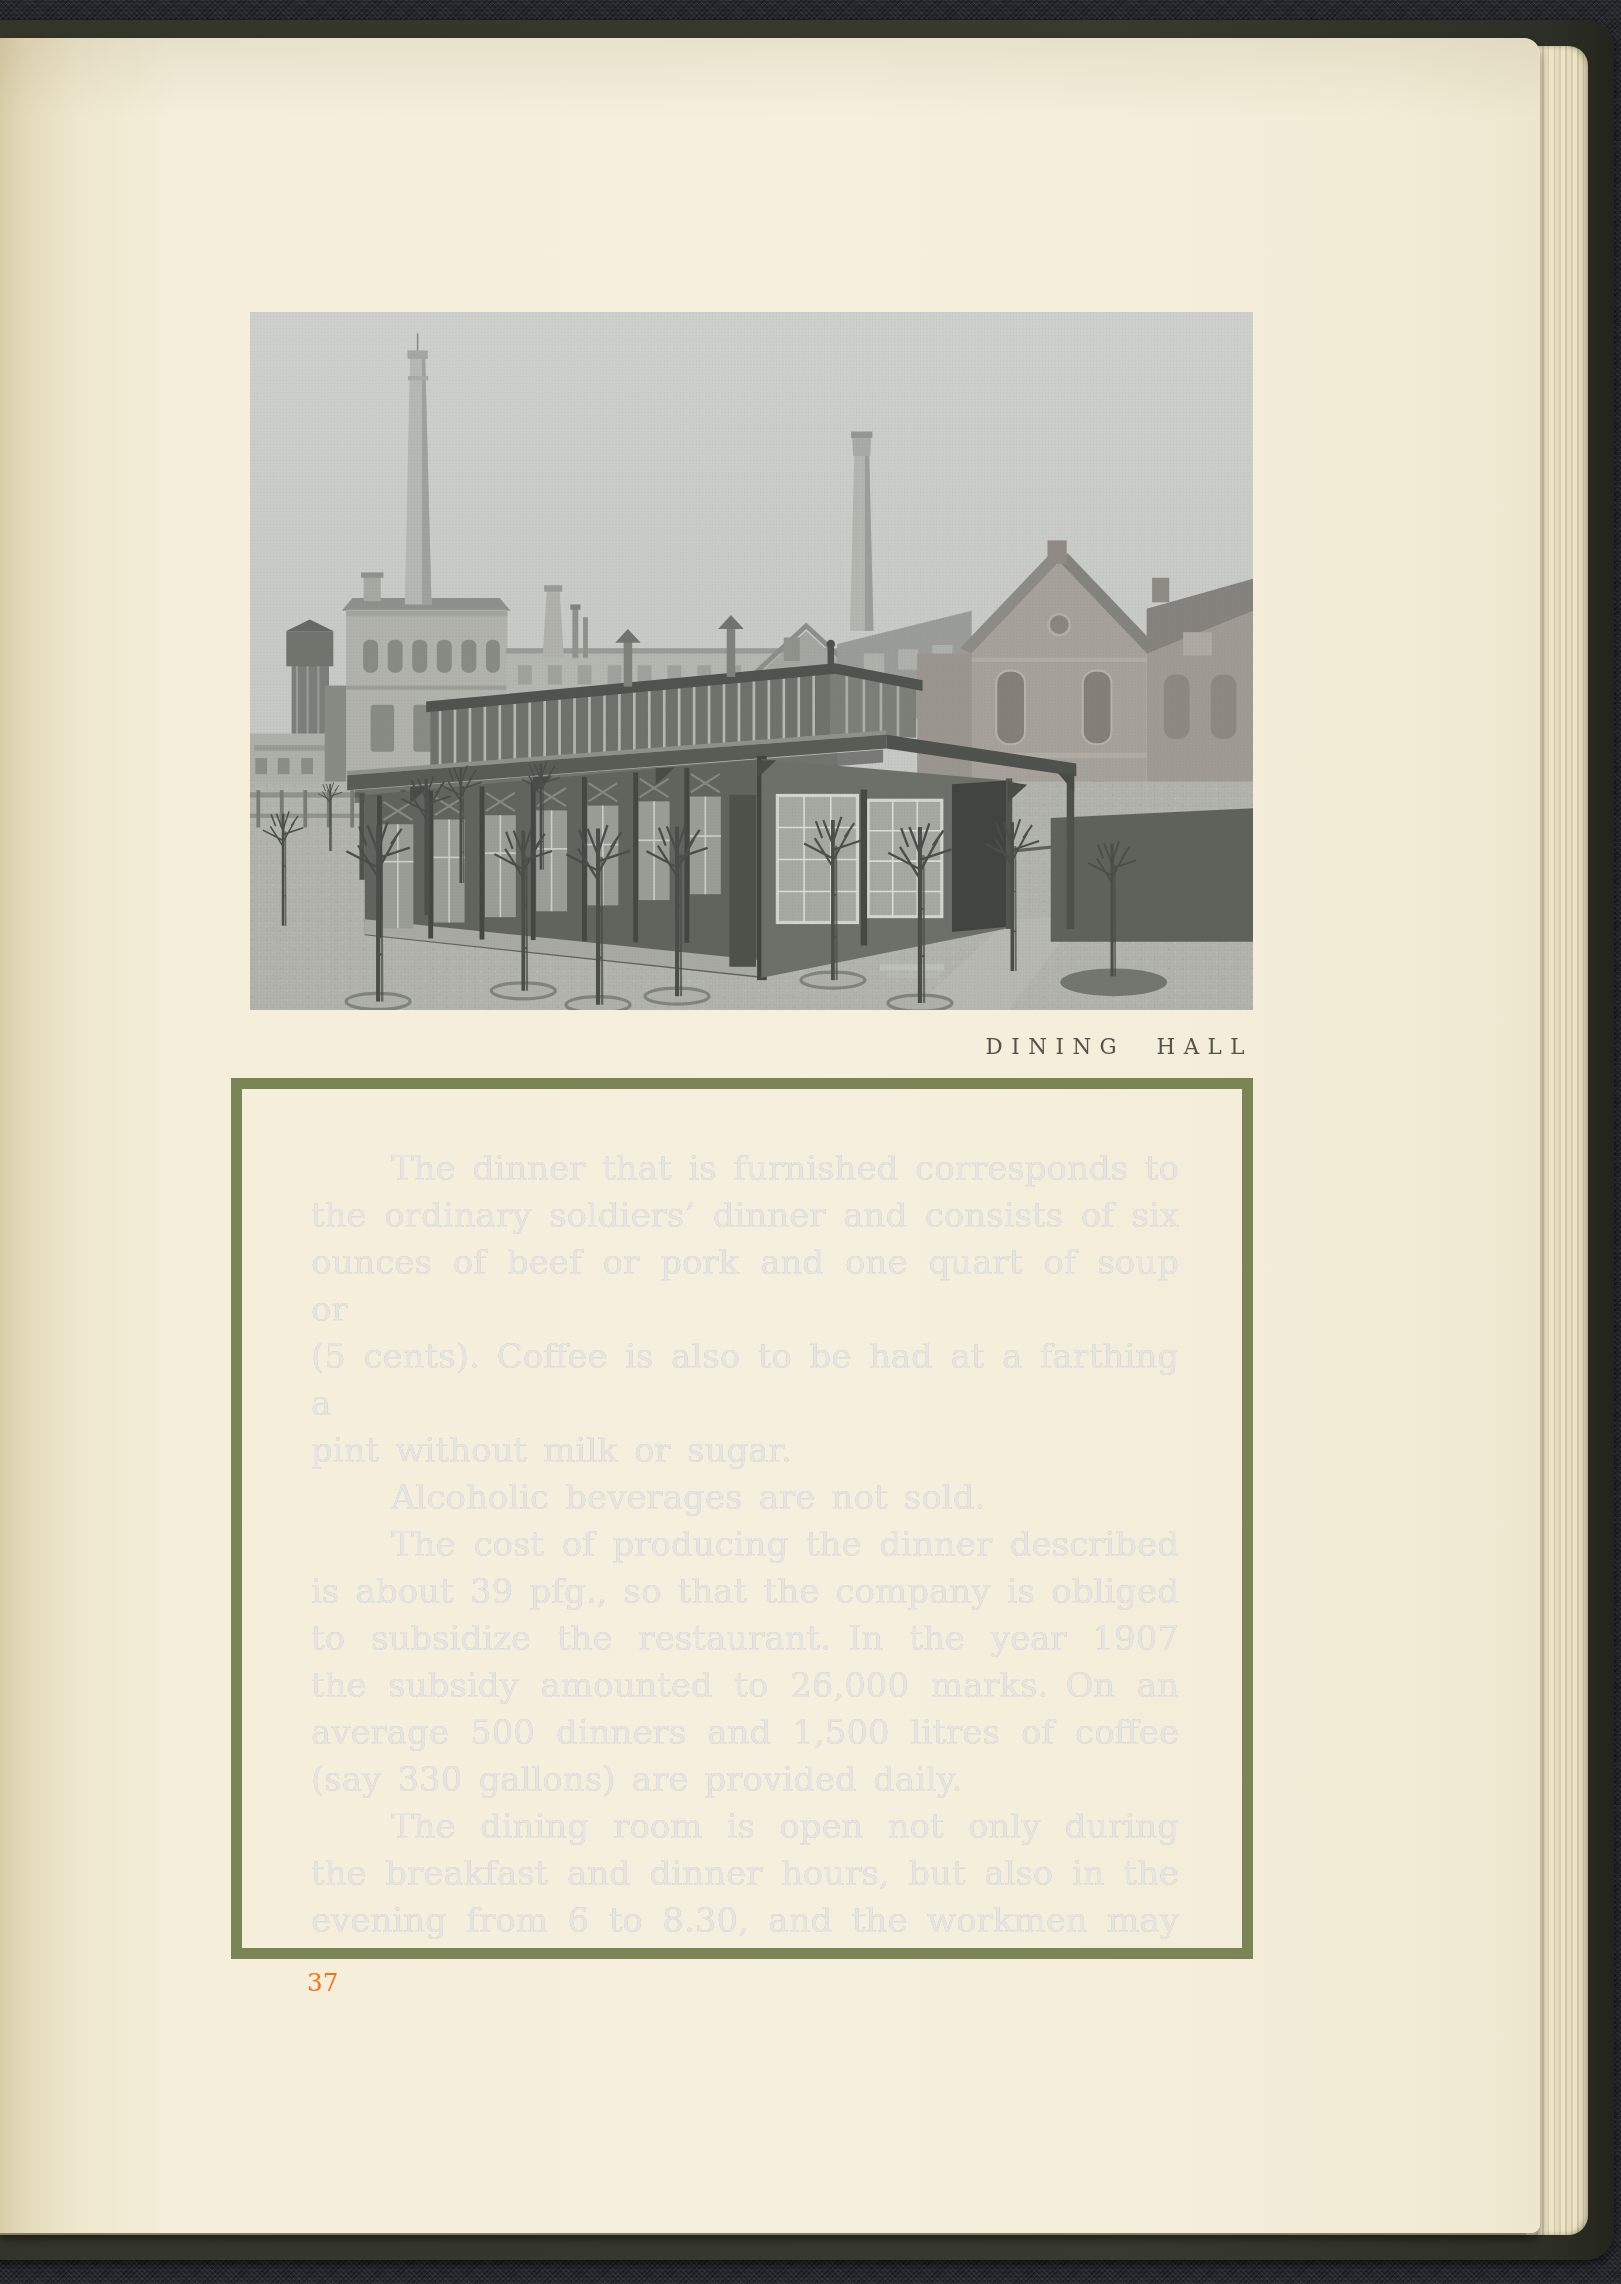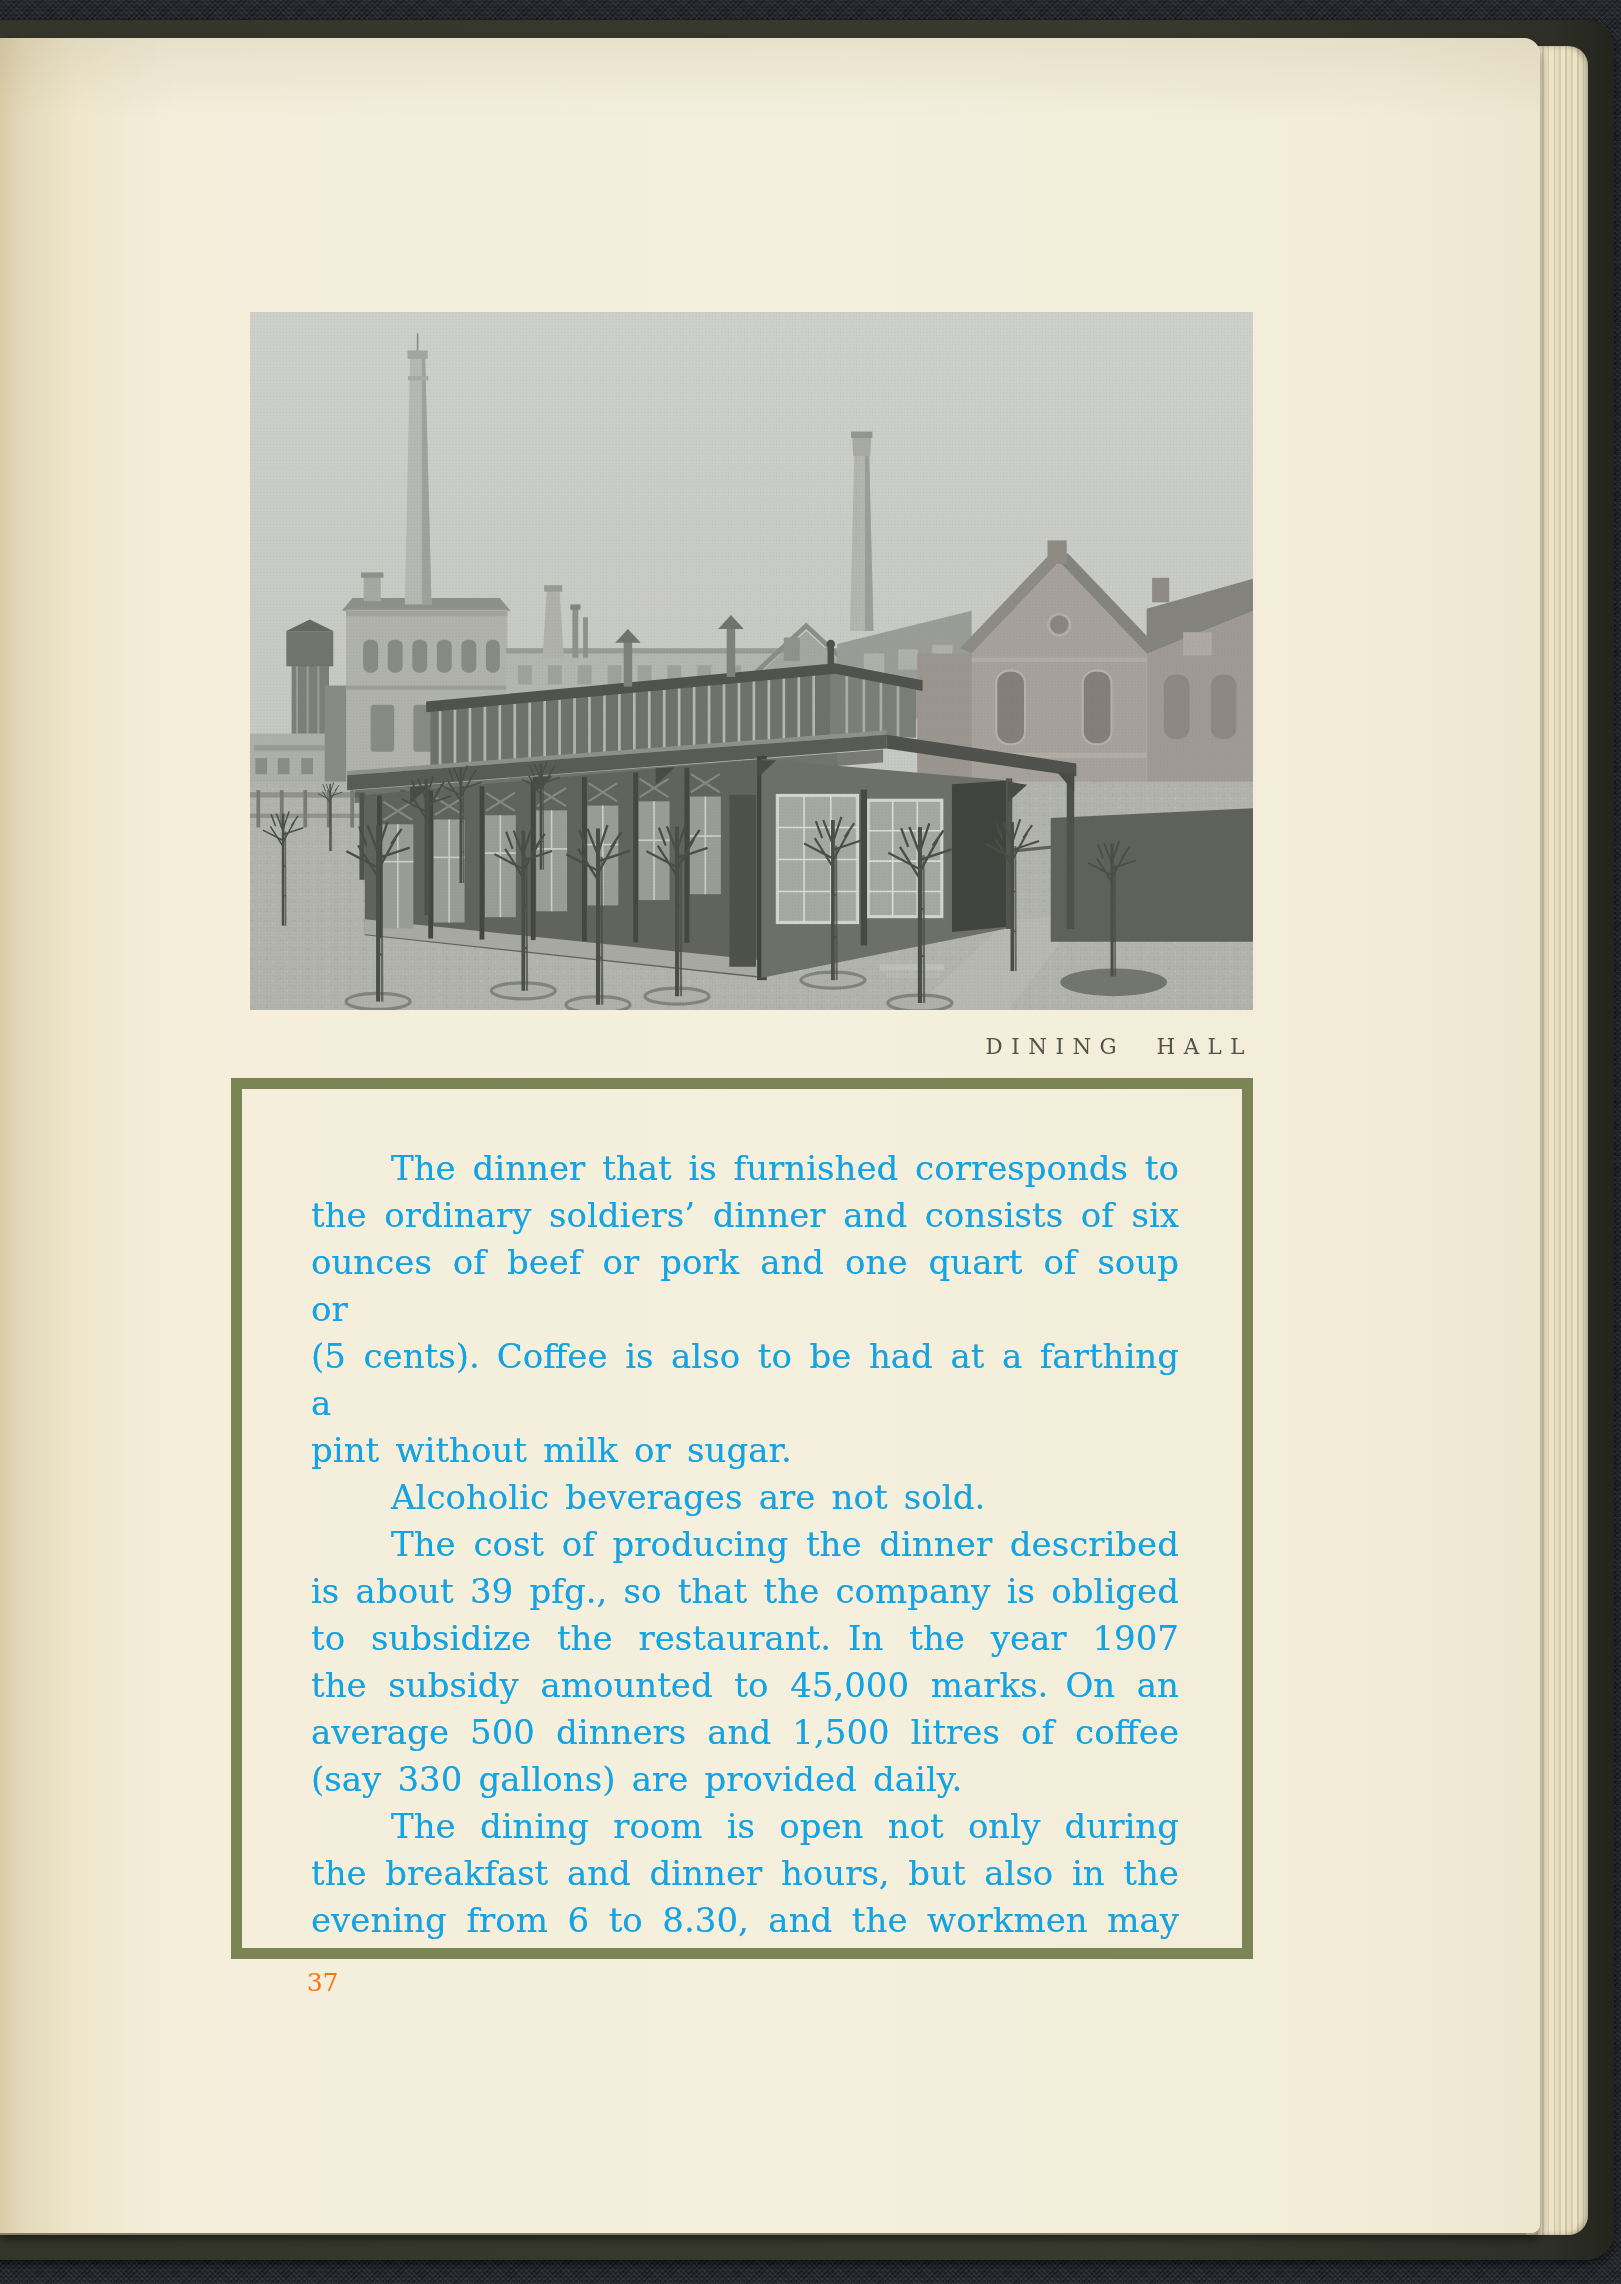--- a/index.html
+++ b/index.html
@@ -49,21 +49,21 @@
     color:#53524b;
   }
   .rule-box{
     position:absolute;left:231px;top:1078px;width:1022px;height:881px;
     box-sizing:border-box;border:11.7px solid #7b8455;
     background:transparent;
   }
   .body-text{
     position:absolute;left:0;top:0;right:0;bottom:0;
     padding:56px 63px 0 69px;
-    font-size:34px;line-height:47px;color:#0ea5e9;
+    font-size:34px;line-height:47px;color:#e5e5e5;
     word-spacing:0.16em;
     text-shadow:0 0 0.5px rgba(62,61,55,0.35);
   }
   .tline{text-align:justify;text-align-last:left;white-space:normal;}
   .tline.just{text-align-last:justify;}
   .tline.ind{text-indent:80px;}
   .pagenum{
     position:absolute;left:307px;top:1968px;font-size:24.6px;color:#f97316;
   }
 </style>
@@ -401,21 +401,21 @@
   <div class="body-text">
       <div class="tline just ind">The dinner that is furnished corresponds to</div>
       <div class="tline just">the ordinary soldiers’ dinner and consists of six</div>
       <div class="tline just">ounces of beef or pork and one quart of soup or</div>
       <div class="tline just">(5 cents). Coffee is also to be had at a farthing a</div>
       <div class="tline">pint without milk or sugar.</div>
       <div class="tline ind">Alcoholic beverages are not sold.</div>
       <div class="tline just ind">The cost of producing the dinner described</div>
       <div class="tline just">is about 39 pfg., so that the company is obliged</div>
       <div class="tline just">to subsidize the restaurant. In the year 1907</div>
-      <div class="tline just">the subsidy amounted to 45,000 marks. On an</div>
+      <div class="tline just">the subsidy amounted to 26,000 marks. On an</div>
       <div class="tline just">average 500 dinners and 1,500 litres of coffee</div>
       <div class="tline">(say 330 gallons) are provided daily.</div>
       <div class="tline just ind">The dining room is open not only during</div>
       <div class="tline just">the breakfast and dinner hours, but also in the</div>
       <div class="tline just">evening from 6 to 8.30, and the workmen may</div>
     </div>
 </div>
 
 <div class="pagenum">37</div>
 

